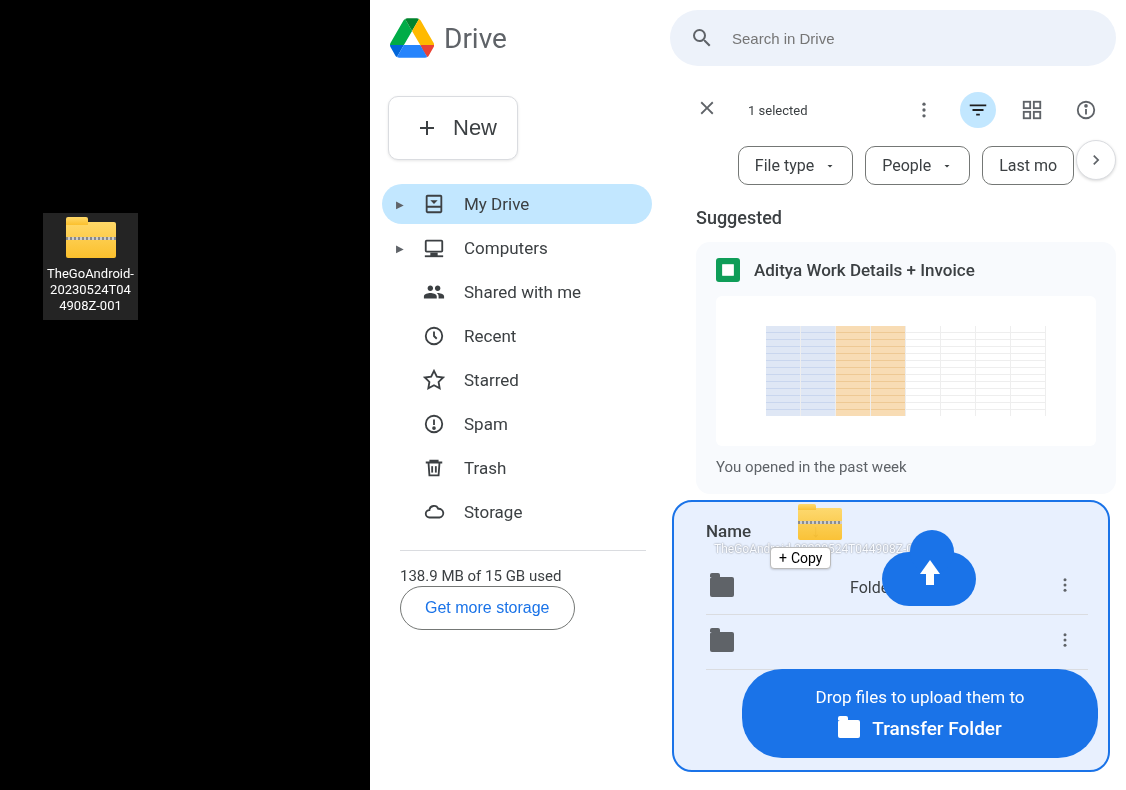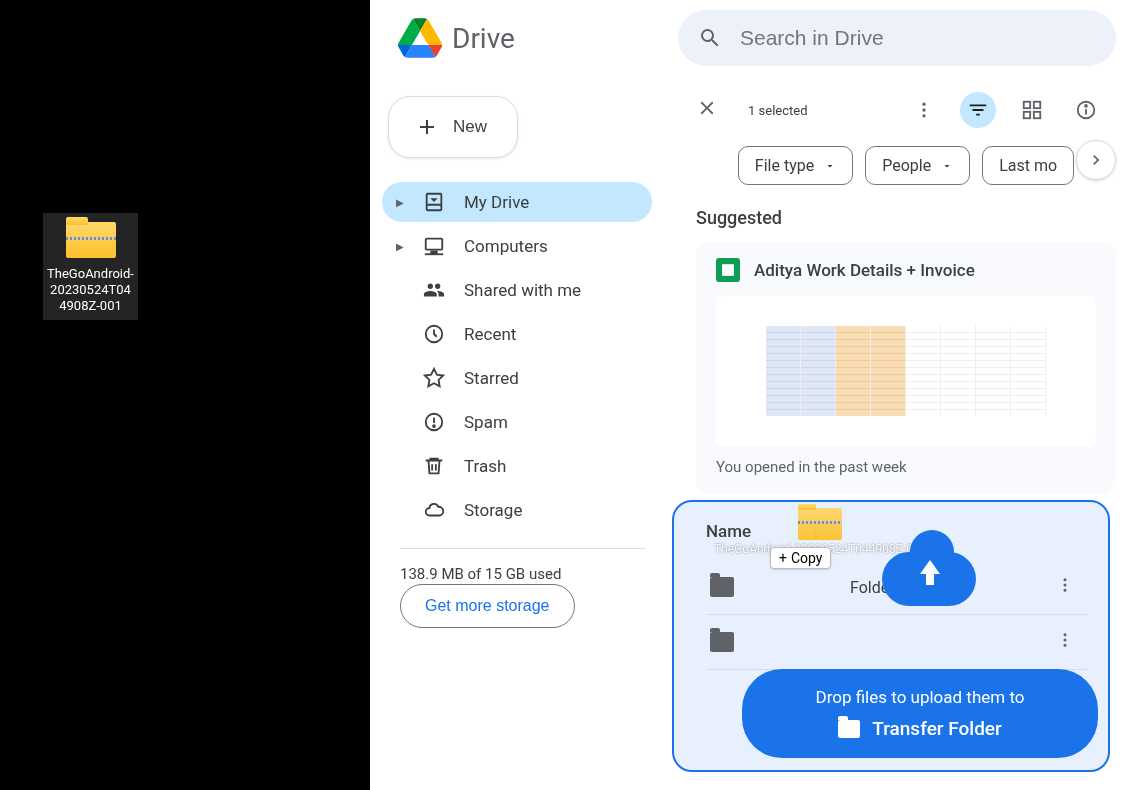--- a/index.html
+++ b/index.html
@@ -13,34 +13,34 @@
   .desktop-file .zip-icon { width: 50px; height: 40px; margin: 5px auto 4px; position: relative; }
   .zip-folder { width: 50px; height: 36px; background: linear-gradient(#ffd868, #fbc02d); border-radius: 2px; position: relative; }
   .zip-folder::before { content:''; position:absolute; top:-5px; left:0; width:22px; height:8px; background: linear-gradient(#ffd868,#fbc02d); border-radius:2px 2px 0 0; }
   .zip-zipper { position:absolute; top:15px; left:0; right:0; height:3px; background: repeating-linear-gradient(90deg,#888 0,#888 2px,#ccc 2px,#ccc 4px); }
   .desktop-file .label { color: #fff; font-size: 13px; line-height: 16px; word-break: break-all; padding: 0 4px; }
 
   
   .drive { flex: 1; background: #fff; display: flex; flex-direction: column; }
 
   
-  .header { display: flex; align-items: center; padding: 10px 10px 10px 28px; gap: 20px; }
+  .header { display: flex; align-items: center; padding: 10px 10px 10px 20px; gap: 20px; }
   .logo-area { display: flex; align-items: center; gap: 10px; width: 260px; }
   .drive-logo { width: 44px; height: 40px; }
   .drive-title { font-size: 28px; color: #5f6368; }
 
   .search-bar { flex: 1; background: #edf2fa; border-radius: 28px; height: 56px; display: flex; align-items: center; padding: 0 20px; gap: 18px; }
-  .search-bar input { border: none; background: transparent; font-size: 21px; color: #5f6368; outline: none; flex:1; }
+  .search-bar input { border: none; background: transparent; font-size: 15px; color: #5f6368; outline: none; flex:1; }
 
   
   .body { display: flex; flex: 1; }
 
   
   .sidebar { width: 300px; padding: 10px 18px 10px 12px; }
-  .new-btn { display: flex; align-items: center; gap: 14px; background: #fff; border: 1px solid #dadce0; border-radius: 22px; padding: 18px 26px; font-size: 17px; font-weight: 500; color: #3c4043; box-shadow: 0 1px 3px rgba(0,0,0,0.1); margin: 10px 0 24px 6px; width: 130px; cursor:pointer; }
+  .new-btn { display: flex; align-items: center; gap: 14px; background: #fff; border: 1px solid #dadce0; border-radius: 10px; padding: 18px 26px; font-size: 22px; font-weight: 500; color: #3c4043; box-shadow: 0 1px 3px rgba(0,0,0,0.1); margin: 10px 0 24px 6px; width: 130px; cursor:pointer; }
   .nav-list { display: flex; flex-direction: column; gap: 4px; }
   .nav-item { display: flex; align-items: center; gap: 18px; padding: 8px 18px 8px 14px; border-radius: 24px; font-size: 17px; color: #3c4043; cursor:pointer; }
   .nav-item.selected { background: #c2e7ff; }
   .nav-item .expand { width: 8px; font-size:10px; color:#5f6368; }
   .nav-placeholder-expand { width: 8px; }
   .nav-item .icon { width: 24px; height: 24px; display:flex; align-items:center; justify-content:center; }
 
   .storage-sep { border-top: 1px solid #dadce0; margin: 18px 6px 16px 18px; }
   .storage-text { font-size: 15px; color: #3c4043; margin: 0 0 1px 18px; }
   .storage-btn { display:block; margin-left: 18px; border: 1px solid #747775; border-radius: 28px; padding: 12px 24px; font-size: 16px; color: #1a73e8; background: #fff; cursor:pointer; }

